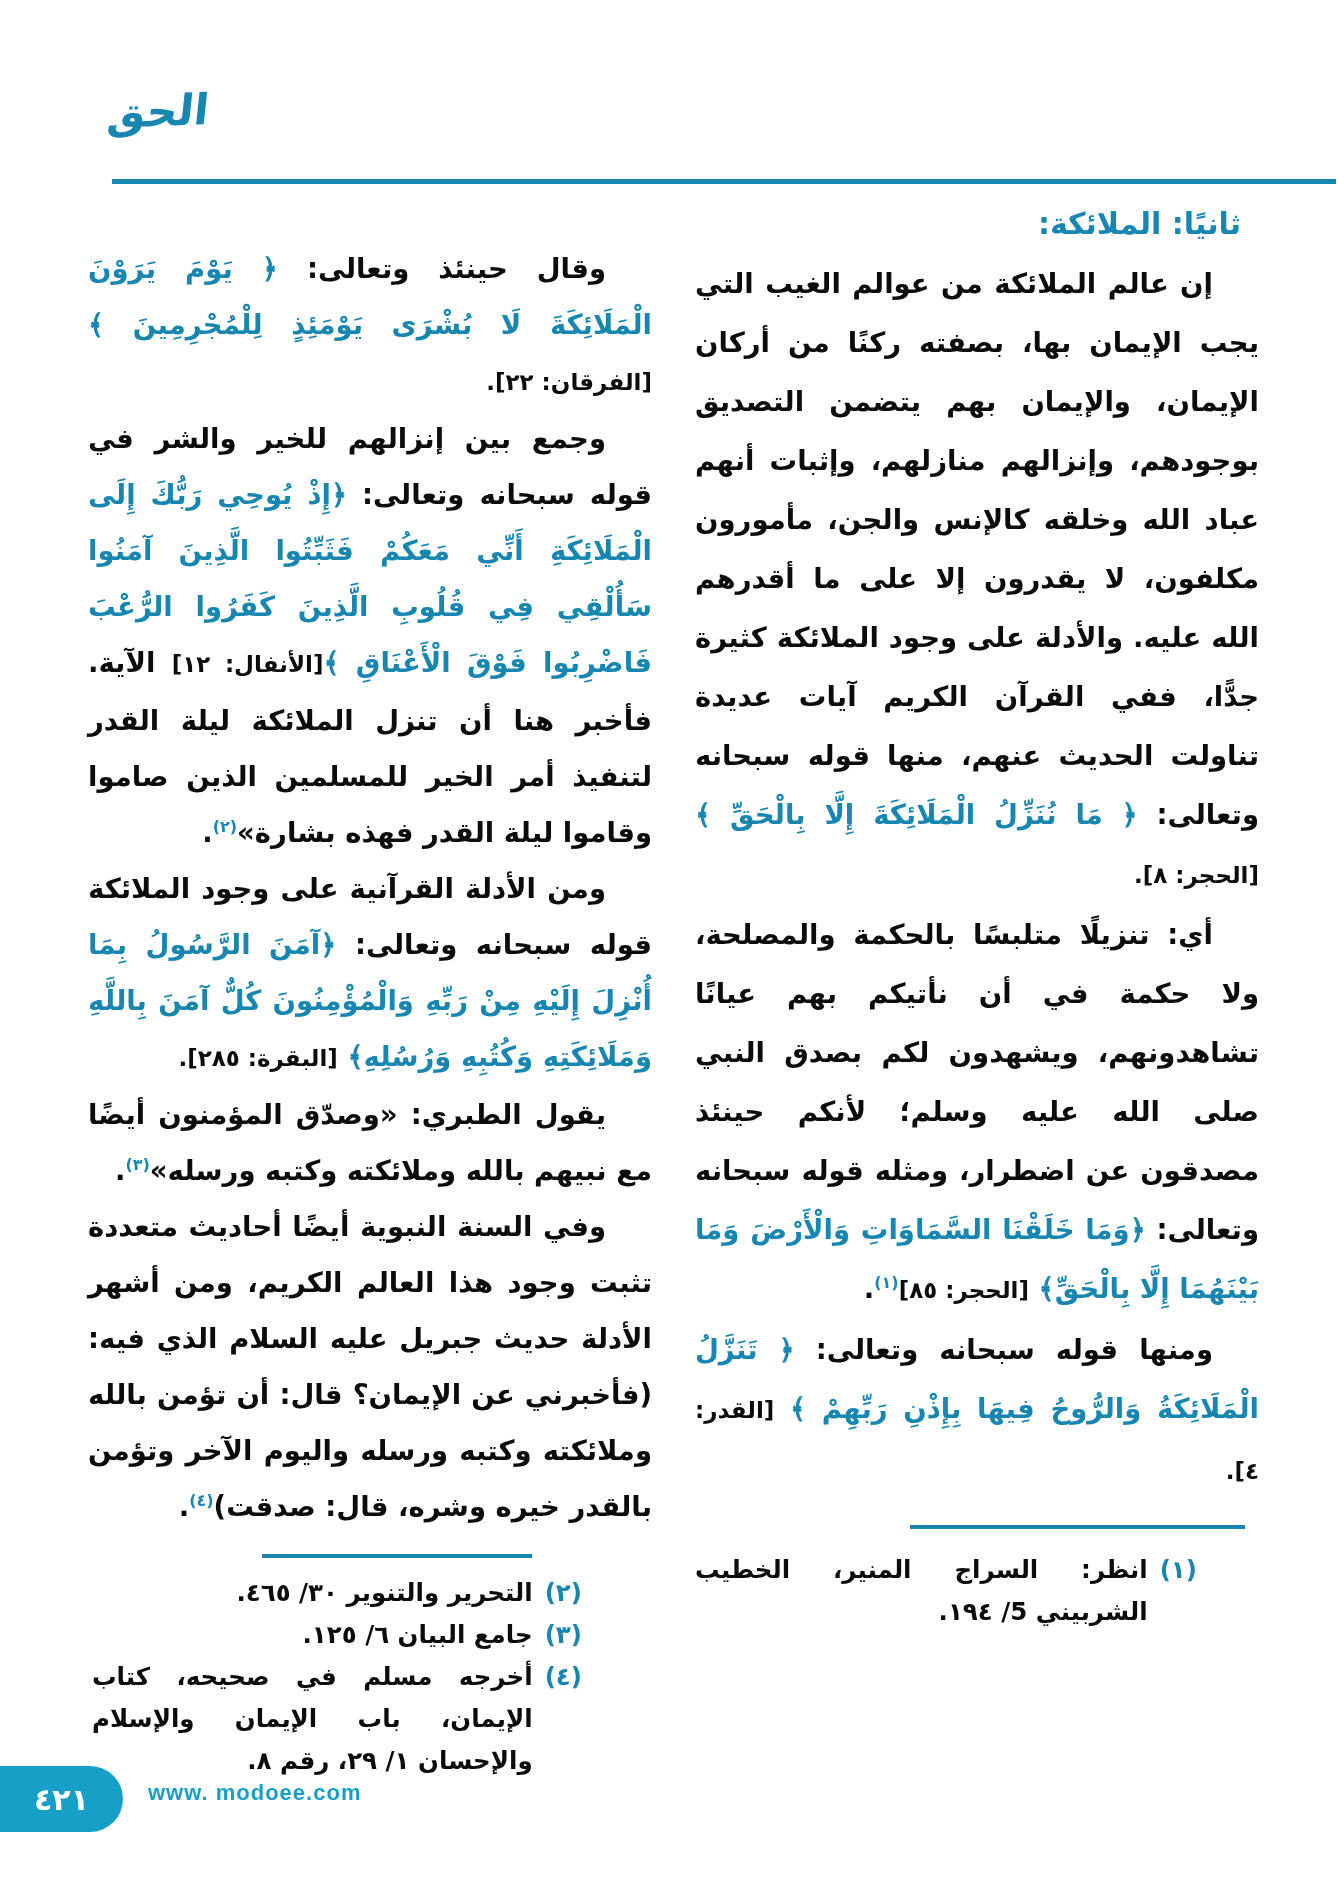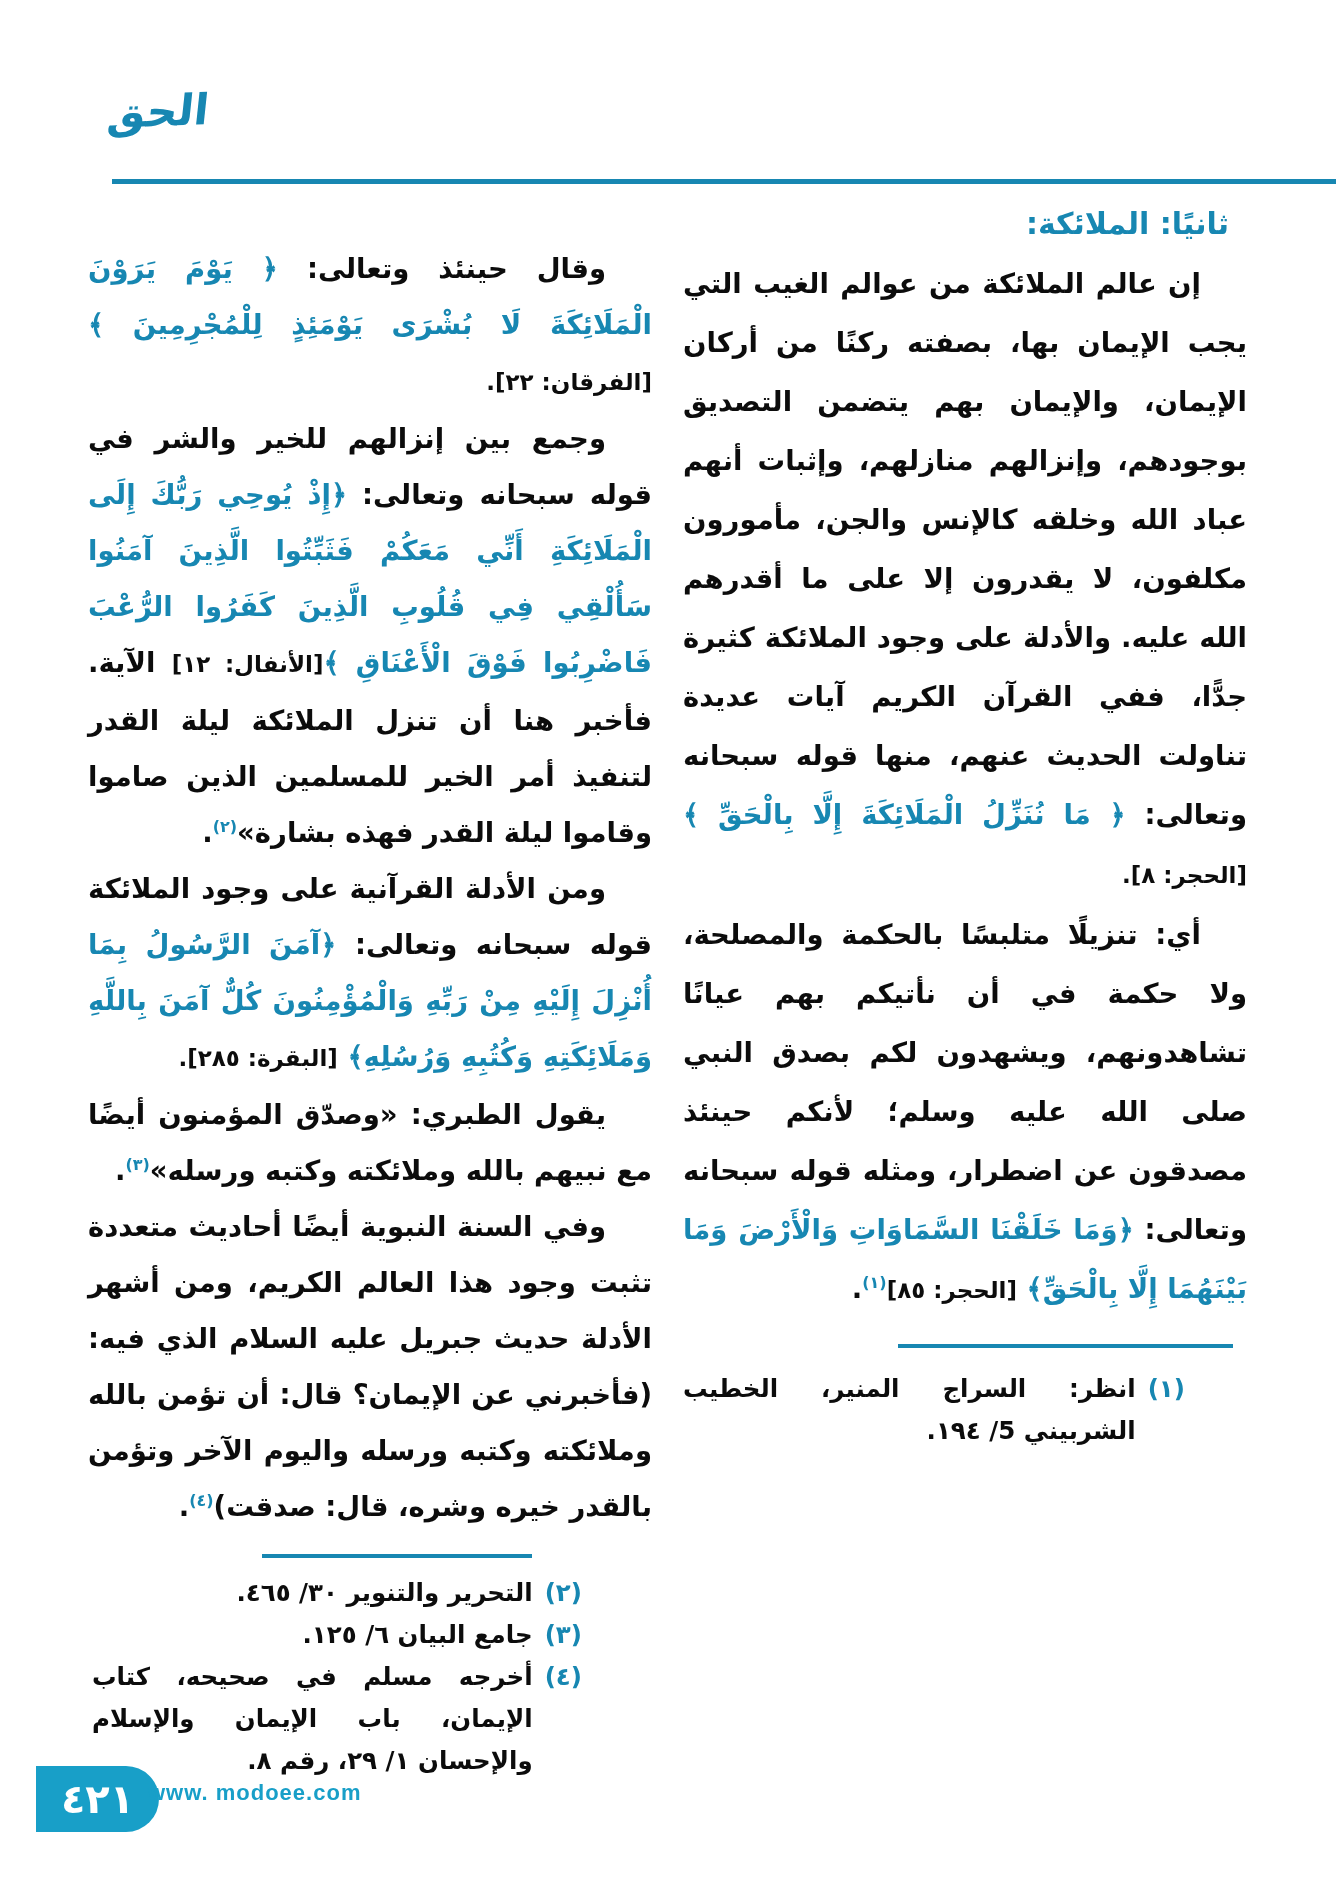--- a/index.html
+++ b/index.html
@@ -11,21 +11,21 @@
   }
   .logo {
     position:absolute; top:86px; left:108px; color:var(--ink);
     font-size:43px; font-weight:bold; transform:skewX(-8deg) rotate(-2deg);
   }
   .header-rule {
     position:absolute; top:179px; left:112px; width:1224px; height:5px;
     background:var(--ink);
   }
   .column { position:absolute; text-align:justify; direction:rtl; }
-  .col-right { top:194px; right:92px; width:564px; }
+  .col-right { top:194px; right:80px; width:564px; }
   .col-left  { top:240px; left:88px;  width:564px; }
   p.para {
     font-size:27.5px; font-weight:bold; color:var(--black);
     line-height:59px; text-indent:46px; text-align:justify;
   }
   .col-left p.para { line-height:56px; }
   p.heading {
     color:var(--ink); font-size:30px; font-weight:bold;
     line-height:60px; text-indent:18px;
   }
@@ -45,39 +45,40 @@
   .footnote {
     display:flex; gap:12px; font-size:24.5px; font-weight:bold;
     line-height:42px; color:var(--black); text-align:justify;
   }
   .fn-num { color:var(--ink); flex:0 0 auto; }
   .fn-text { flex:1 1 auto; }
   .footer-pill {
     position:absolute; left:0; top:1766px; width:123px; height:66px;
     background:var(--bright); color:#ffffff; border-radius:0 33px 33px 0;
     display:flex; align-items:center; justify-content:center;
-    font-size:40px; font-weight:bold; letter-spacing:4px;margin-left:36px;
+    font-size:30px; font-weight:bold; letter-spacing:4px;
   }
   .website {
     position:absolute; left:148px; top:1780px; color:var(--bright);
     font-size:22px; font-weight:bold; direction:ltr;
     font-family:"Liberation Sans", sans-serif; letter-spacing:1px;
   }
 </style>
 </head>
 <body>
 
 <div class="page" dir="rtl">
   <div class="logo">الحق</div>
   <div class="header-rule"></div>
 
   <section class="column col-right">
       <p class="heading"><span class="seg-h">ثانيًا: الملائكة:</span></p>
       <p class="para"><span class="seg-n">إن عالم الملائكة من عوالم الغيب التي يجب الإيمان بها، بصفته ركنًا من أركان الإيمان، والإيمان بهم يتضمن التصديق بوجودهم، وإنزالهم منازلهم، وإثبات أنهم عباد الله وخلقه كالإنس والجن، مأمورون مكلفون، لا يقدرون إلا على ما أقدرهم الله عليه. والأدلة على وجود الملائكة كثيرة جدًّا، ففي القرآن الكريم آيات عديدة تناولت الحديث عنهم، منها قوله سبحانه وتعالى: </span><span class="seg-q">﴿ مَا نُنَزِّلُ الْمَلَائِكَةَ إِلَّا بِالْحَقِّ ﴾ </span><span class="seg-ref">[الحجر: ٨].</span></p>
       <p class="para"><span class="seg-n">أي: تنزيلًا متلبسًا بالحكمة والمصلحة، ولا حكمة في أن نأتيكم بهم عيانًا تشاهدونهم، ويشهدون لكم بصدق النبي صلى الله عليه وسلم؛ لأنكم حينئذ مصدقون عن اضطرار، ومثله قوله سبحانه وتعالى: </span><span class="seg-q">﴿وَمَا خَلَقْنَا السَّمَاوَاتِ وَالْأَرْضَ وَمَا بَيْنَهُمَا إِلَّا بِالْحَقِّ﴾ </span><span class="seg-ref">[الحجر: ٨٥]</span><sup class="seg-fn">(١)</sup><span class="seg-n">.</span></p>
+      <p class="para"><span class="seg-n">ومنها قوله سبحانه وتعالى: </span><span class="seg-q">﴿ تَنَزَّلُ الْمَلَائِكَةُ وَالرُّوحُ فِيهَا بِإِذْنِ رَبِّهِمْ ﴾ </span><span class="seg-ref">[القدر: ٤].</span></p>
       <div class="fn-rule"></div>
       <div class="footnotes">
         <div class="footnote">
           <span class="fn-num">(١)</span>
           <span class="fn-text">انظر: السراج المنير، الخطيب الشربيني 5/ ١٩٤.</span>
         </div>
       </div>
     </section>
   <section class="column col-left">
       <p class="para"><span class="seg-n">وقال حينئذ وتعالى: </span><span class="seg-q">﴿ يَوْمَ يَرَوْنَ الْمَلَائِكَةَ لَا بُشْرَى يَوْمَئِذٍ لِلْمُجْرِمِينَ ﴾ </span><span class="seg-ref">[الفرقان: ٢٢].</span></p>

